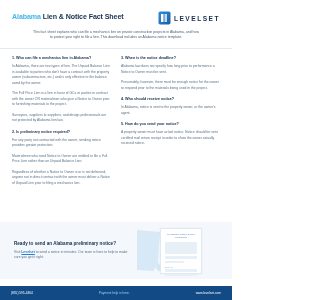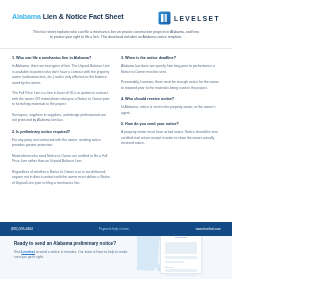--- a/index.html
+++ b/index.html
@@ -2,21 +2,21 @@
 <html><head>
 <meta charset="utf-8">
 <style>
   * { box-sizing: border-box; margin: 0; padding: 0; }
   html, body {
     width: 232px; height: 300px;
     font-family: "Liberation Sans", sans-serif;
     background: #ffffff;
     overflow: hidden;
   }
-  .page { position: relative; width: 232px; height: 236px; background: #ffffff; }
+  .page { position: relative; width: 232px; height: 300px; background: #ffffff; }
 
   
   .header {
     padding: 9px 12px 0 12px;
     display: flex; align-items: flex-start; justify-content: space-between;
   }
   .title {
     font-size: 7.1px; font-weight: bold; color: #16304f;
     letter-spacing: -0.1px; white-space: nowrap; padding-top: 4px;
   }

